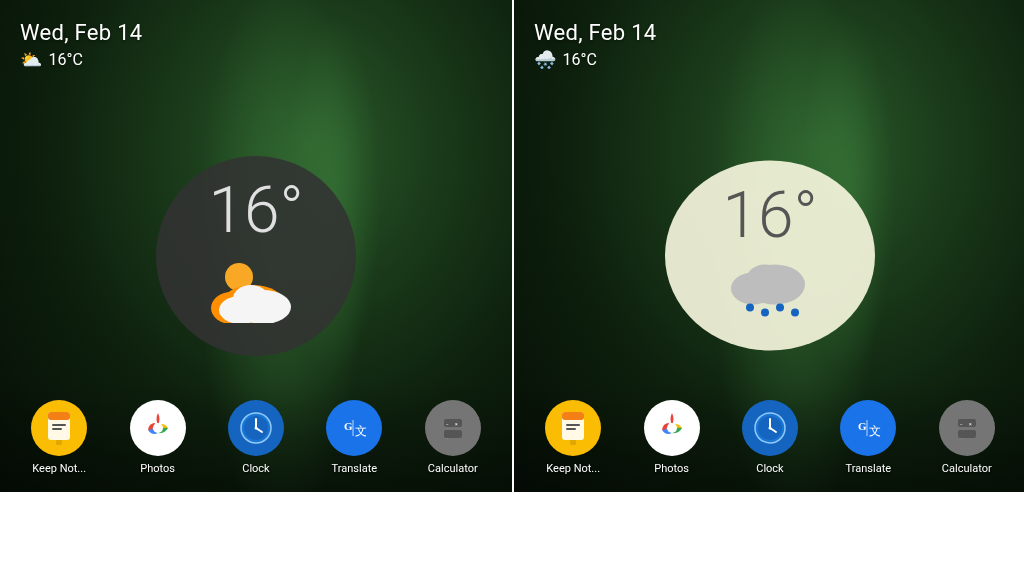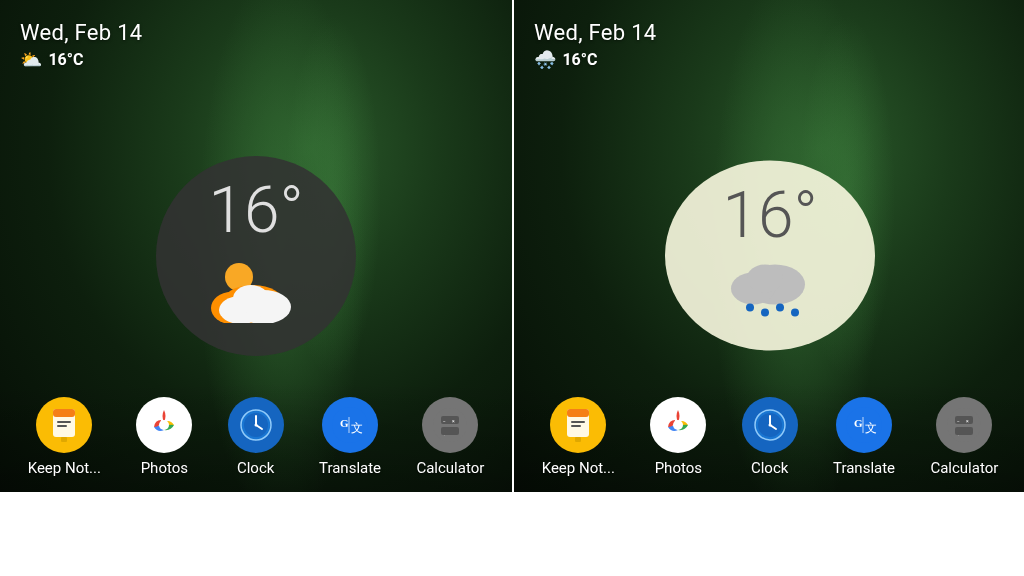--- a/index.html
+++ b/index.html
@@ -44,21 +44,21 @@
       text-shadow: 0 1px 3px rgba(0,0,0,0.5);
     }
     .weather-small {
       display: flex;
       align-items: center;
       gap: 6px;
       margin-top: 4px;
     }
     .weather-small-temp {
       font-size: 16px;
-      font-weight: 700;
+      font-weight: 400;
       text-shadow: 0 1px 3px rgba(0,0,0,0.5);
     }
     .weather-icon-small {
       font-size: 18px;
     }
 
     
     .weather-widget-dark {
       position: absolute;
       top: 50%;
@@ -133,21 +133,21 @@
       border-radius: 50%;
       display: flex;
       align-items: center;
       justify-content: center;
       font-size: 28px;
       position: relative;
       overflow: hidden;
     }
     .dock-label {
       color: #ffffff;
-      font-size: 15px;
+      font-size: 11px;
       text-shadow: 0 1px 2px rgba(0,0,0,0.7);
       white-space: nowrap;
     }
 
     
     .divider {
       width: 2px;
       height: 576px;
       background: rgba(255,255,255,0.15);
       flex-shrink: 0;

